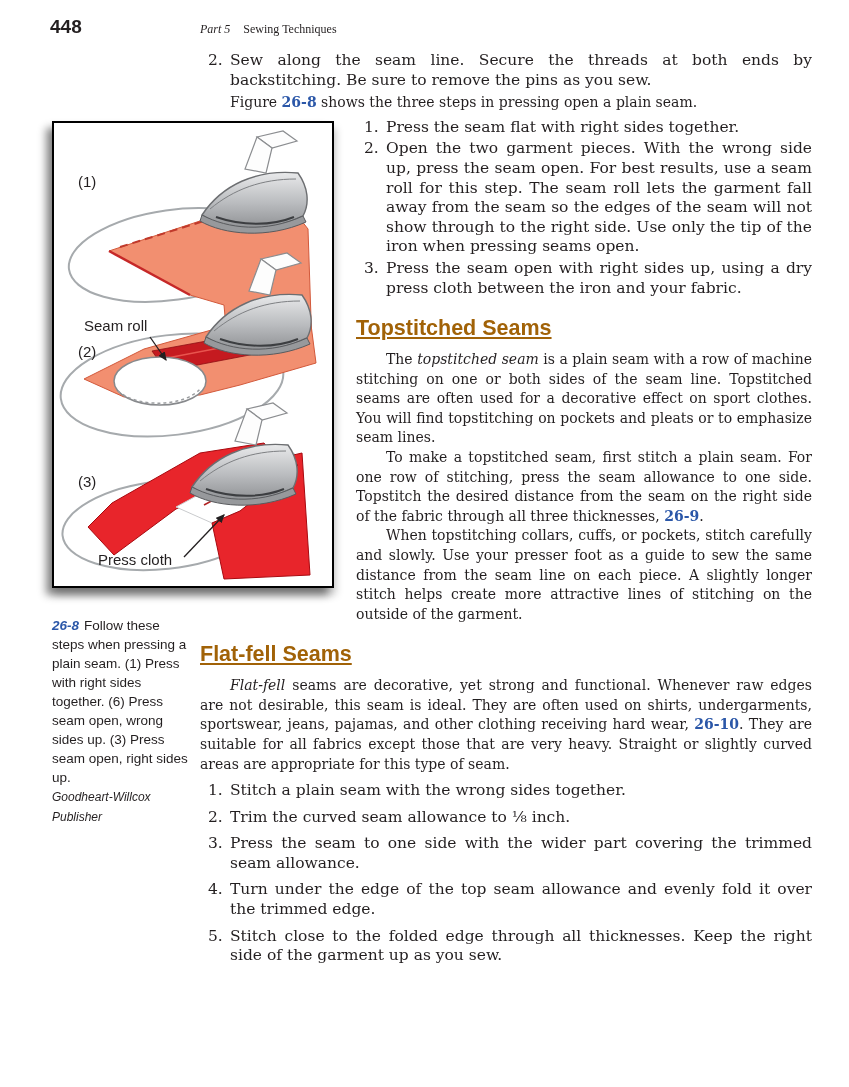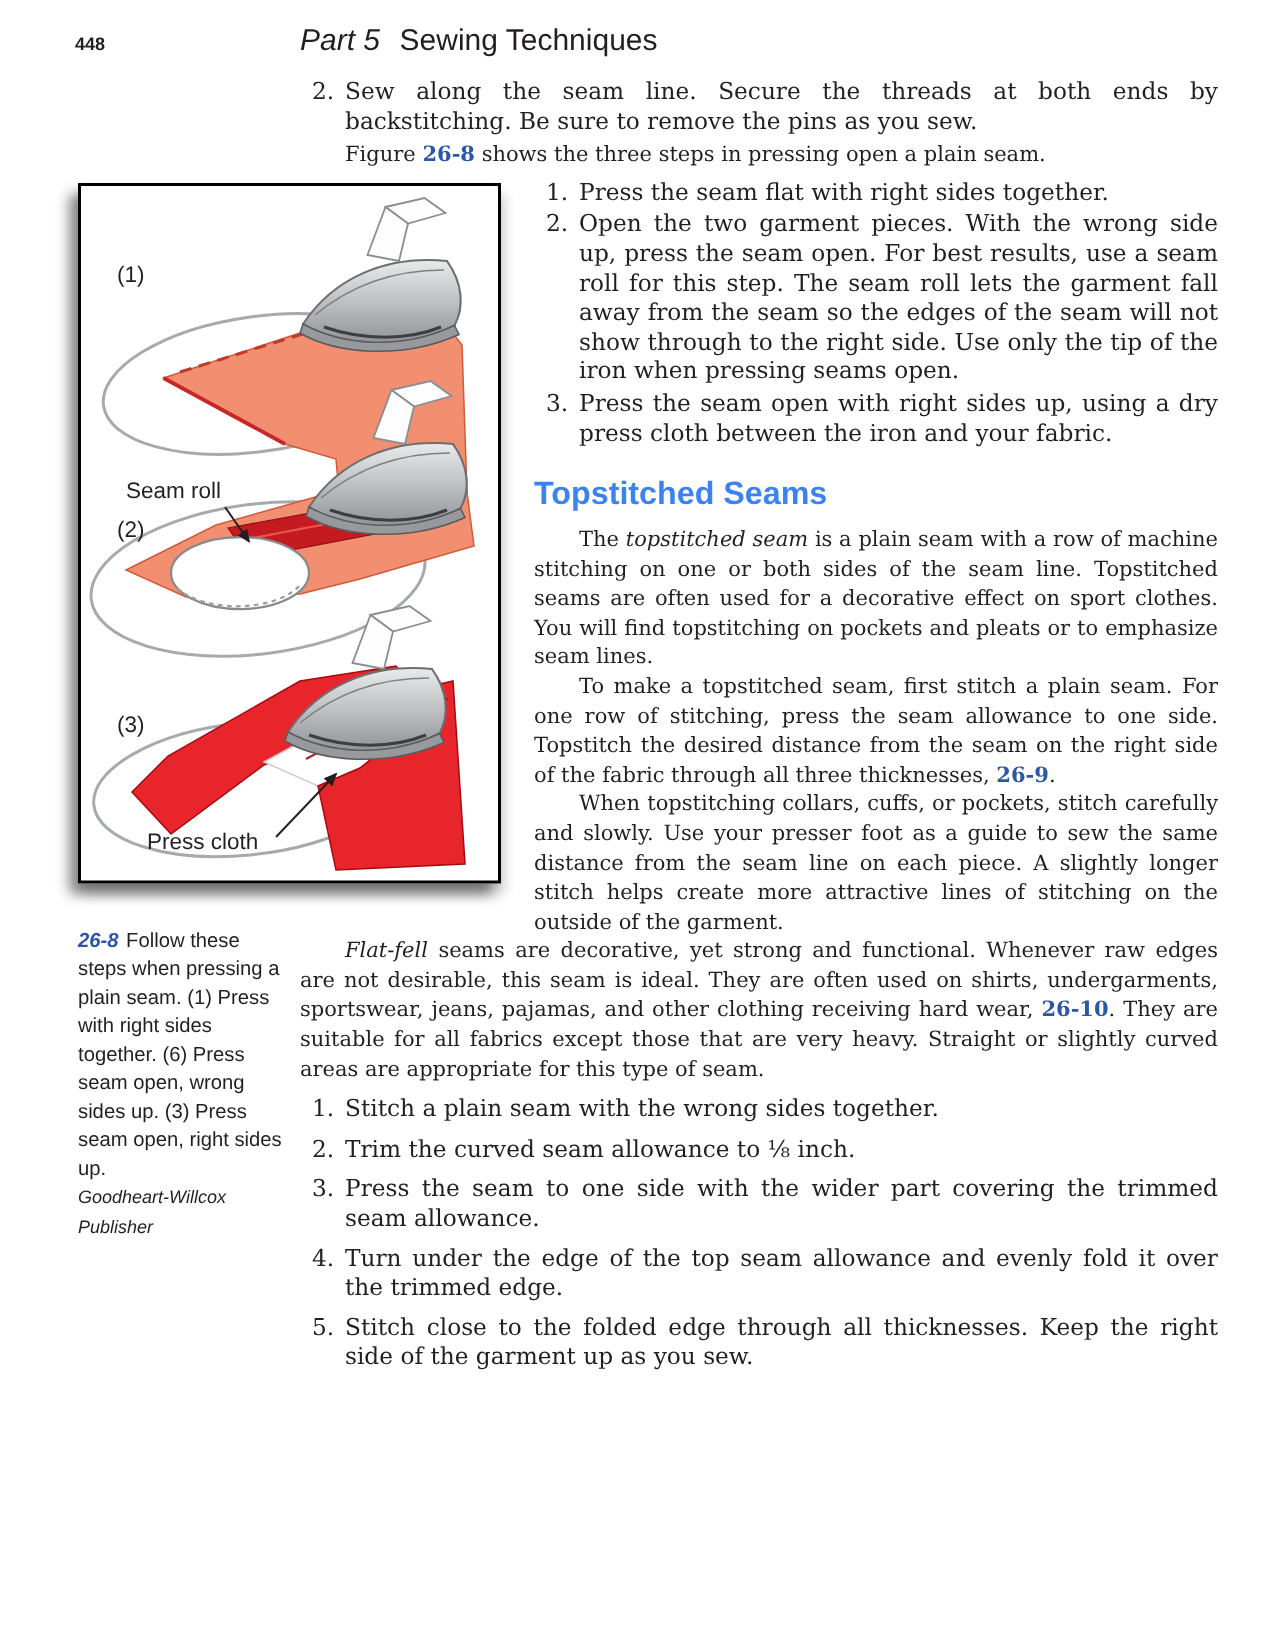--- a/index.html
+++ b/index.html
@@ -2,41 +2,42 @@
 <html><head>
 <meta charset="utf-8">
 <style>
   html,body { margin:0; padding:0; background:#e9e9e9; }
   .page {
     width:849px; height:1087px; margin:0 auto; background:#ffffff;
     font-family:"DejaVu Serif", serif; color:#231f20; position:relative; overflow:hidden;
   }
   
   .pagehead { padding:16px 37px 0 50px; font-family:"Liberation Sans", sans-serif; }
-  .pagenum { display:inline-block; width:150px; font-weight:bold; font-size:12px; }
-  .parthead { font-size:20px; }
+  .pagenum { display:inline-block; width:150px; font-weight:bold; font-size:19px; }
+  .parthead { font-size:12px;font-family:Liberation Serif, serif; }
   .part-label { font-style:italic; }
   .part-title { margin-left:13px; }
 
   
   .content { padding:0 37px 0 52px; }
   .content:after { content:""; display:block; clear:both; }
 
   .p, .li, .h2 { margin-left:148px; }
   .p {
     margin-top:0; margin-bottom:0; font-size:14px; line-height:19.6px;
     text-align:justify;
   }
   .ind { text-indent:30px; }
   .figref { margin-top:3px; }
 
   .h2 {
     font-family:"Liberation Sans", sans-serif; font-weight:bold;
-    font-size:21.5px; color:#3b82f6; margin-bottom:9px;
+    font-size:21.5px; color:#a16207; margin-bottom:9px;
     text-align:left;
+    text-decoration:underline;
   }
 
   .ref { font-weight:bold; color:#2b57a8; }
   .it { font-style:italic; }
 
   
   .li { display:flex; font-size:15.5px; line-height:19.6px; margin-bottom:2px; }
   .linum { flex:0 0 22px; padding-left:8px; }
   .litext { flex:1; text-align:justify; }
   .li-first { margin-top:13px; }
@@ -159,20 +160,21 @@
 
     <h2 class="h2">Topstitched Seams</h2>
 
     <p class="p ind"><span>The </span><span class="it">topstitched seam</span><span> is a plain seam with a row of machine stitching on one or both sides of the seam line. Topstitched seams are often used for a decorative effect on sport clothes. You will find topstitching on pockets and pleats or to emphasize seam lines.</span></p>
 
     <p class="p ind"><span>To make a topstitched seam, first stitch a plain seam. For one row of stitching, press the seam allowance to one side. Topstitch the desired distance from the seam on the right side of the fabric through all three thicknesses, </span><span class="ref">26-9</span><span>.</span></p>
 
 
     <p class="p ind">When topstitching collars, cuffs, or pockets, stitch carefully and slowly. Use your presser foot as a guide to sew the same distance from the seam line on each piece. A slightly longer stitch helps create more attractive lines of stitching on the outside of the garment.</p>
 
+    <h2 class="h2">Flat-fell Seams</h2>
 
     <p class="p ind"><span class="it">Flat-fell</span><span> seams are decorative, yet strong and functional. Whenever raw edges are not desirable, this seam is ideal. They are often used on shirts, undergarments, sportswear, jeans, pajamas, and other clothing receiving hard wear, </span><span class="ref">26-10</span><span>. They are suitable for all fabrics except those that are very heavy. Straight or slightly curved areas are appropriate for this type of seam.</span></p>
 
 
     <div style="margin-top:7px;">
       <div class="li li-gap">
         <span class="linum">1.</span>
         <span class="litext">Stitch a plain seam with the wrong sides together.</span>
       </div>
       <div class="li li-gap">

